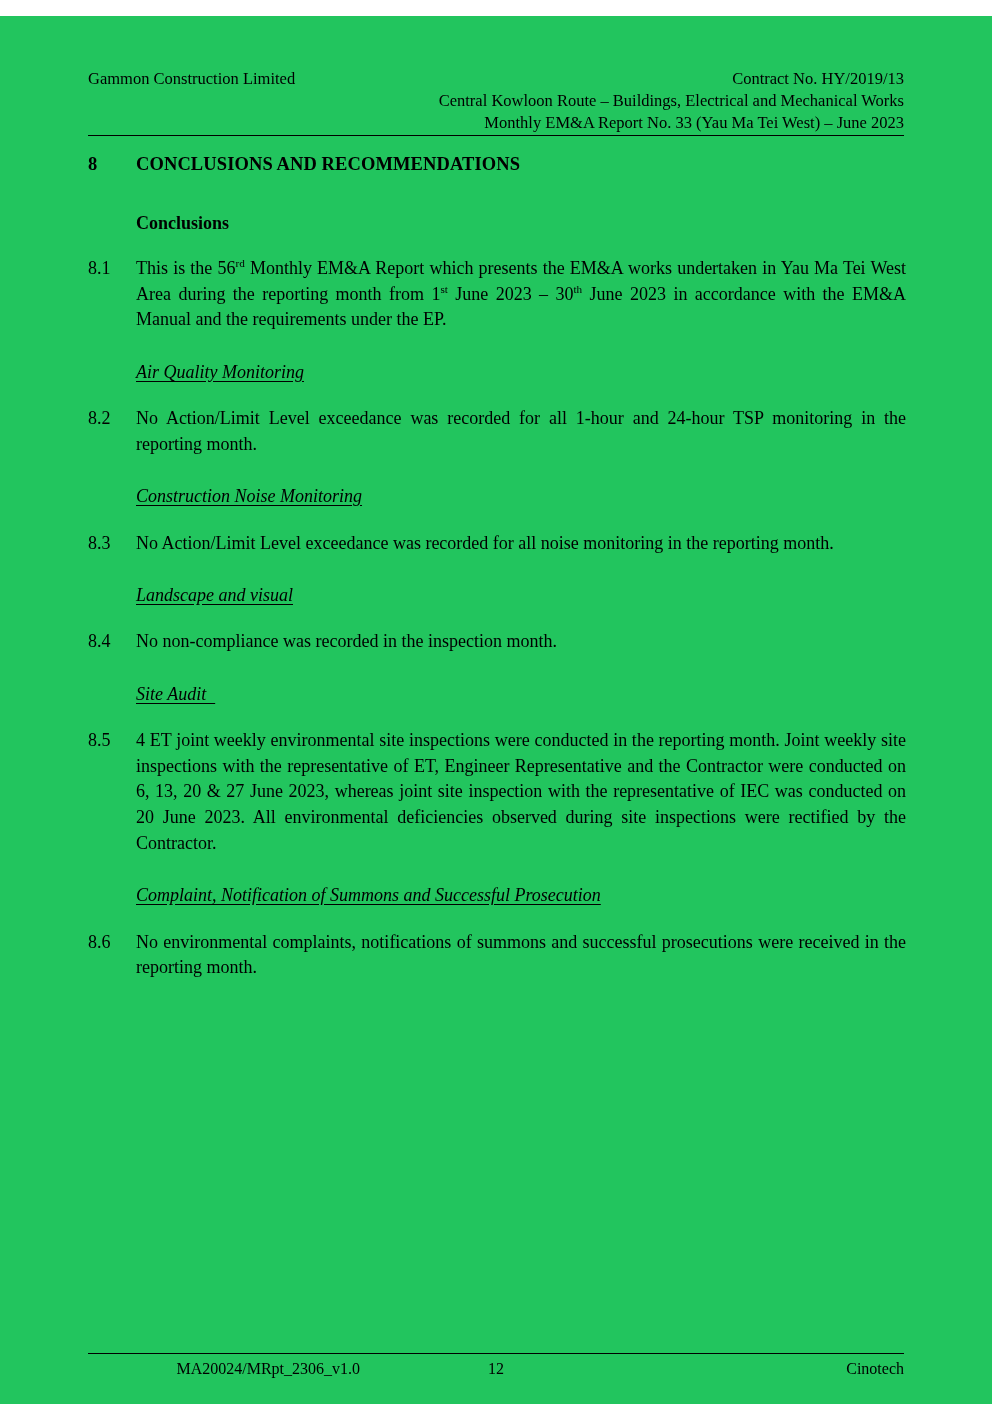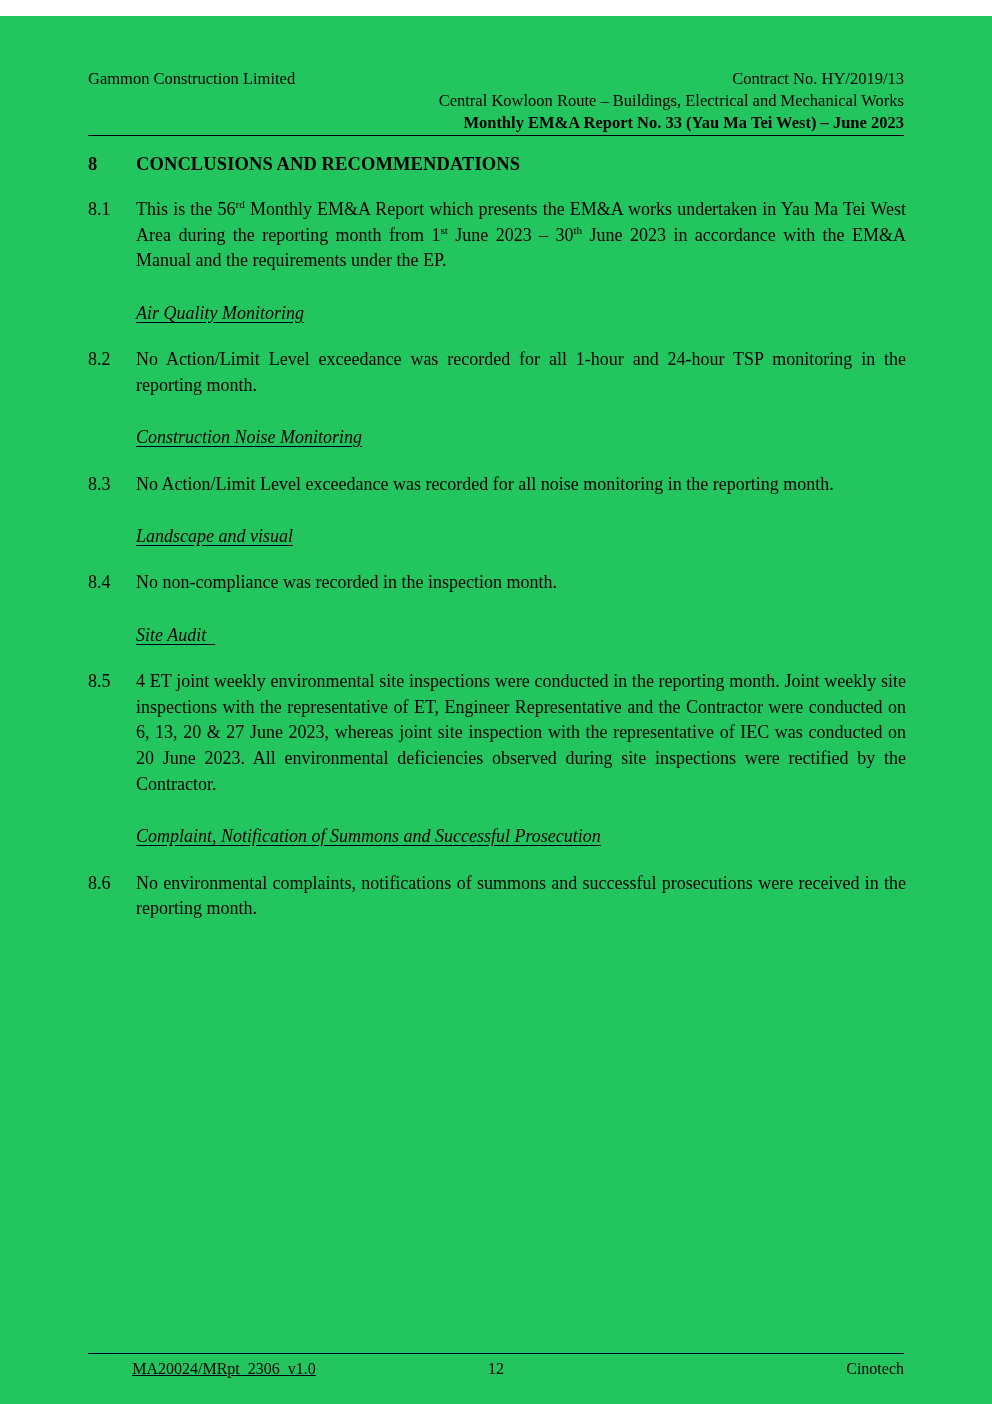--- a/index.html
+++ b/index.html
@@ -36,21 +36,21 @@
     line-height: 1.32;
   }
   .header-line2 {
     text-align: right;
     font-size: 16.5px;
     line-height: 1.32;
   }
   .header-line3 {
     text-align: right;
     font-size: 16.5px;
-    font-weight: bold;
+    font-weight: normal;
     line-height: 1.32;
   }
   .header-rule {
     border: none;
     border-top: 1.6px solid #000;
     margin: 2px 0 0 0;
     width: 100%;
   }
 
   
@@ -131,21 +131,21 @@
     border: none;
     border-top: 1.2px solid #000;
     margin: 0 0 6px 0;
     width: 100%;
   }
   .footer-row {
     display: flex;
     align-items: baseline;
     font-size: 16px;
   }
-  .footer-left { flex: 1; text-align: center; text-decoration: underline; }
+  .footer-left { flex: 1; text-align: right; }
   .footer-center { flex: 1; text-align: center; }
   .footer-right { flex: 1; text-align: right; }
 </style>
 </head>
 <body>
 
 <div class="page">
 
   <div class="header">
     <div class="header-row1">
@@ -157,20 +157,21 @@
     <hr class="header-rule">
   </div>
 
   <div class="content">
 
     <div class="section-title">
       <span class="num">8</span>
       <span class="txt">CONCLUSIONS AND RECOMMENDATIONS</span>
     </div>
 
+    <div class="subhead-bold">Conclusions</div>
 
     <div class="para">
       <span class="num">8.1</span>
       <span class="body"><span>This is the 56</span><sup>rd</sup><span> Monthly EM&amp;A Report which presents the EM&amp;A works undertaken in Yau Ma Tei West Area during the reporting month from 1</span><sup>st</sup><span> June 2023 – 30</span><sup>th</sup><span> June 2023 in accordance with the EM&amp;A Manual and the requirements under the EP.</span></span>
     </div>
 
     <div class="italic-head-wrap">
       <span class="italic-head">Air Quality Monitoring</span>
     </div>
 

